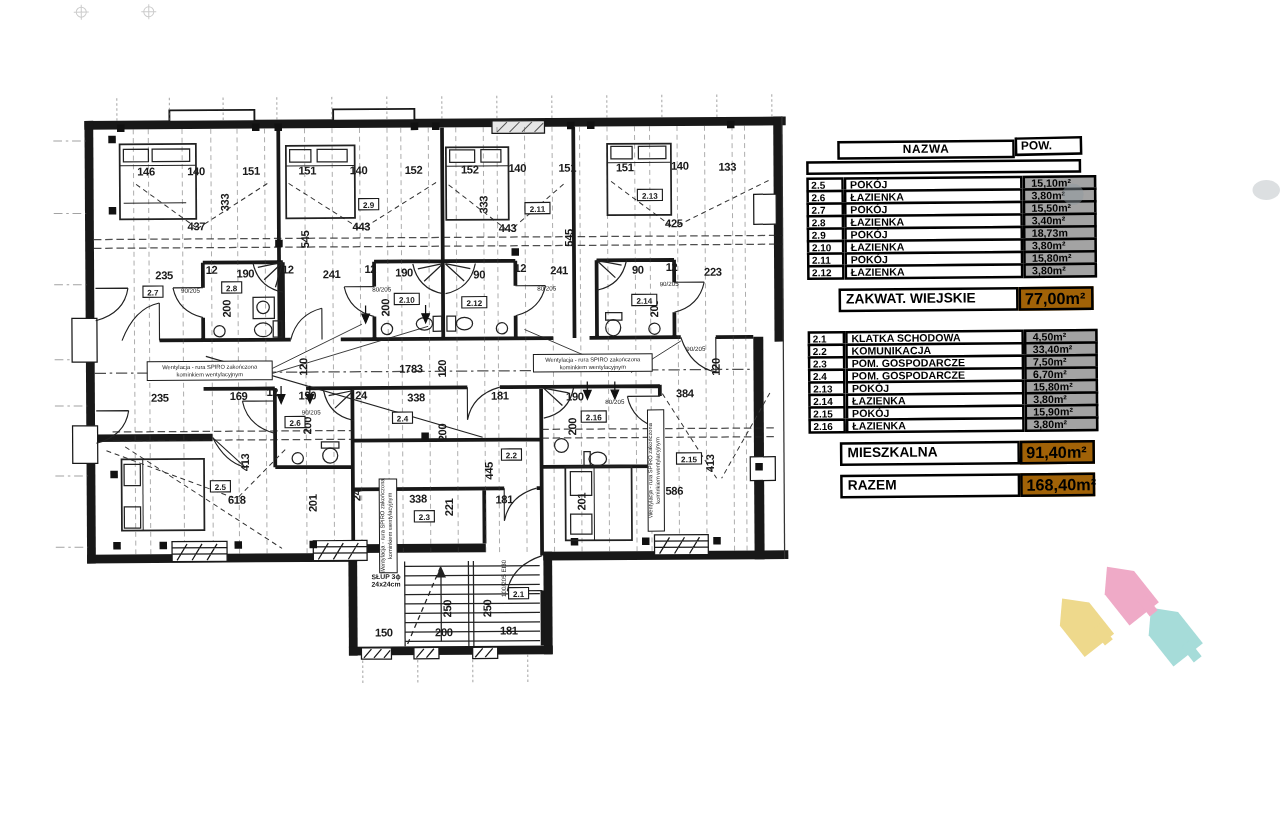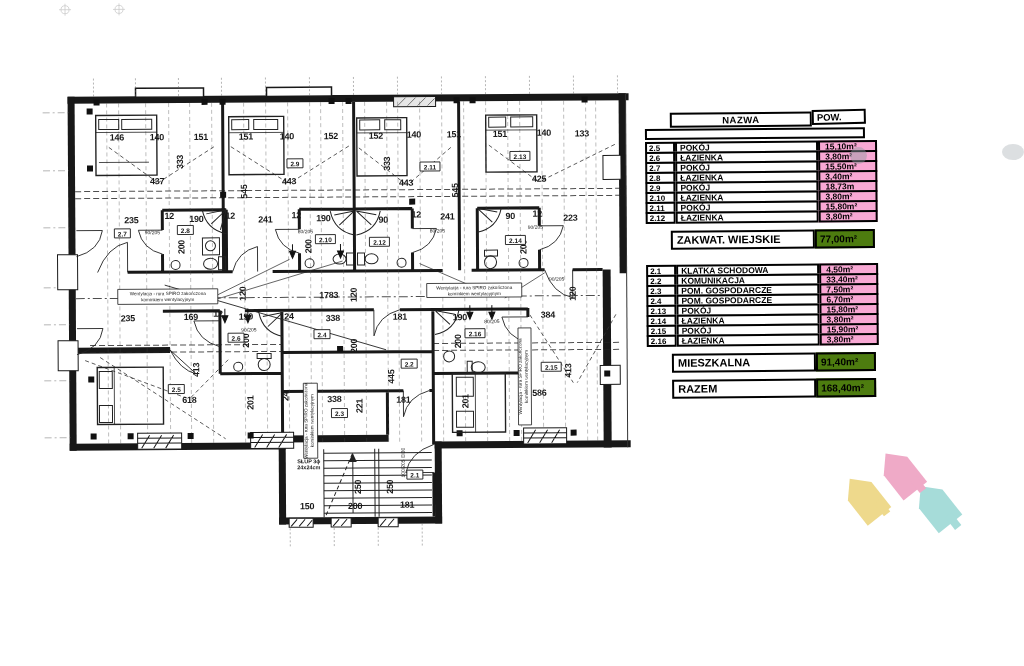--- a/index.html
+++ b/index.html
@@ -13,26 +13,26 @@
   .hdr-name{width:138px;height:11px;line-height:11px;border:2px solid #000;text-align:center;
             font-size:9.5px;letter-spacing:.5px;background:#fff;}
   .hdr-pow{width:47px;height:11px;line-height:11px;border:2px solid #000;font-size:9.5px;
            padding-left:3px;background:#fff;transform:translateY(-2px) rotate(-0.7deg);}
   .empty-strip{border:2px solid #000;height:7px;width:216px;margin-top:1px;background:#fff;}
   .rows{margin-top:2px;}
   .trow{display:flex;height:12px;}
   .trow + .trow{margin-top:-2px;}
   .tno{width:24px;border:2px solid #000;font-size:8px;line-height:9px;padding-left:2px;background:#fff;}
   .tname{width:136px;border:2px solid #000;font-size:8.5px;line-height:9.5px;padding-left:3px;background:#fff;}
-  .tarea{width:50px;border:2px solid #000;font-size:8.5px;line-height:9.5px;padding-left:5px;background:#f9a8d4;}
+  .tarea{width:50px;border:2px solid #000;font-size:8.5px;line-height:9.5px;padding-left:5px;background:#a3a3a3;}
   .srow{display:flex;margin-left:25px;margin-top:7px;}
   .sname{width:136px;height:15px;line-height:15px;border:2px solid #000;font-size:11px;
          padding-left:4px;background:#fff;}
-  .sarea{width:53px;height:15px;line-height:15px;border:2px solid #000;font-size:10px;
-         padding-left:3px;background:#4d7c0f;white-space:nowrap;overflow:visible;}
+  .sarea{width:53px;height:15px;line-height:15px;border:2px solid #000;font-size:13px;
+         padding-left:3px;background:#a16207;white-space:nowrap;overflow:visible;}
   .gap14{height:13px;}
   .smudge{position:absolute;border-radius:50%;}
   #smudge1{left:850px;top:147px;width:17px;height:17px;background:#8f9aa0;opacity:.45;}
   #smudge2{left:1002px;top:144px;width:22px;height:16px;background:#b9bfc4;opacity:.5;}
 </style>
 </head>
 <body>
 
 <div id="stage">
 

